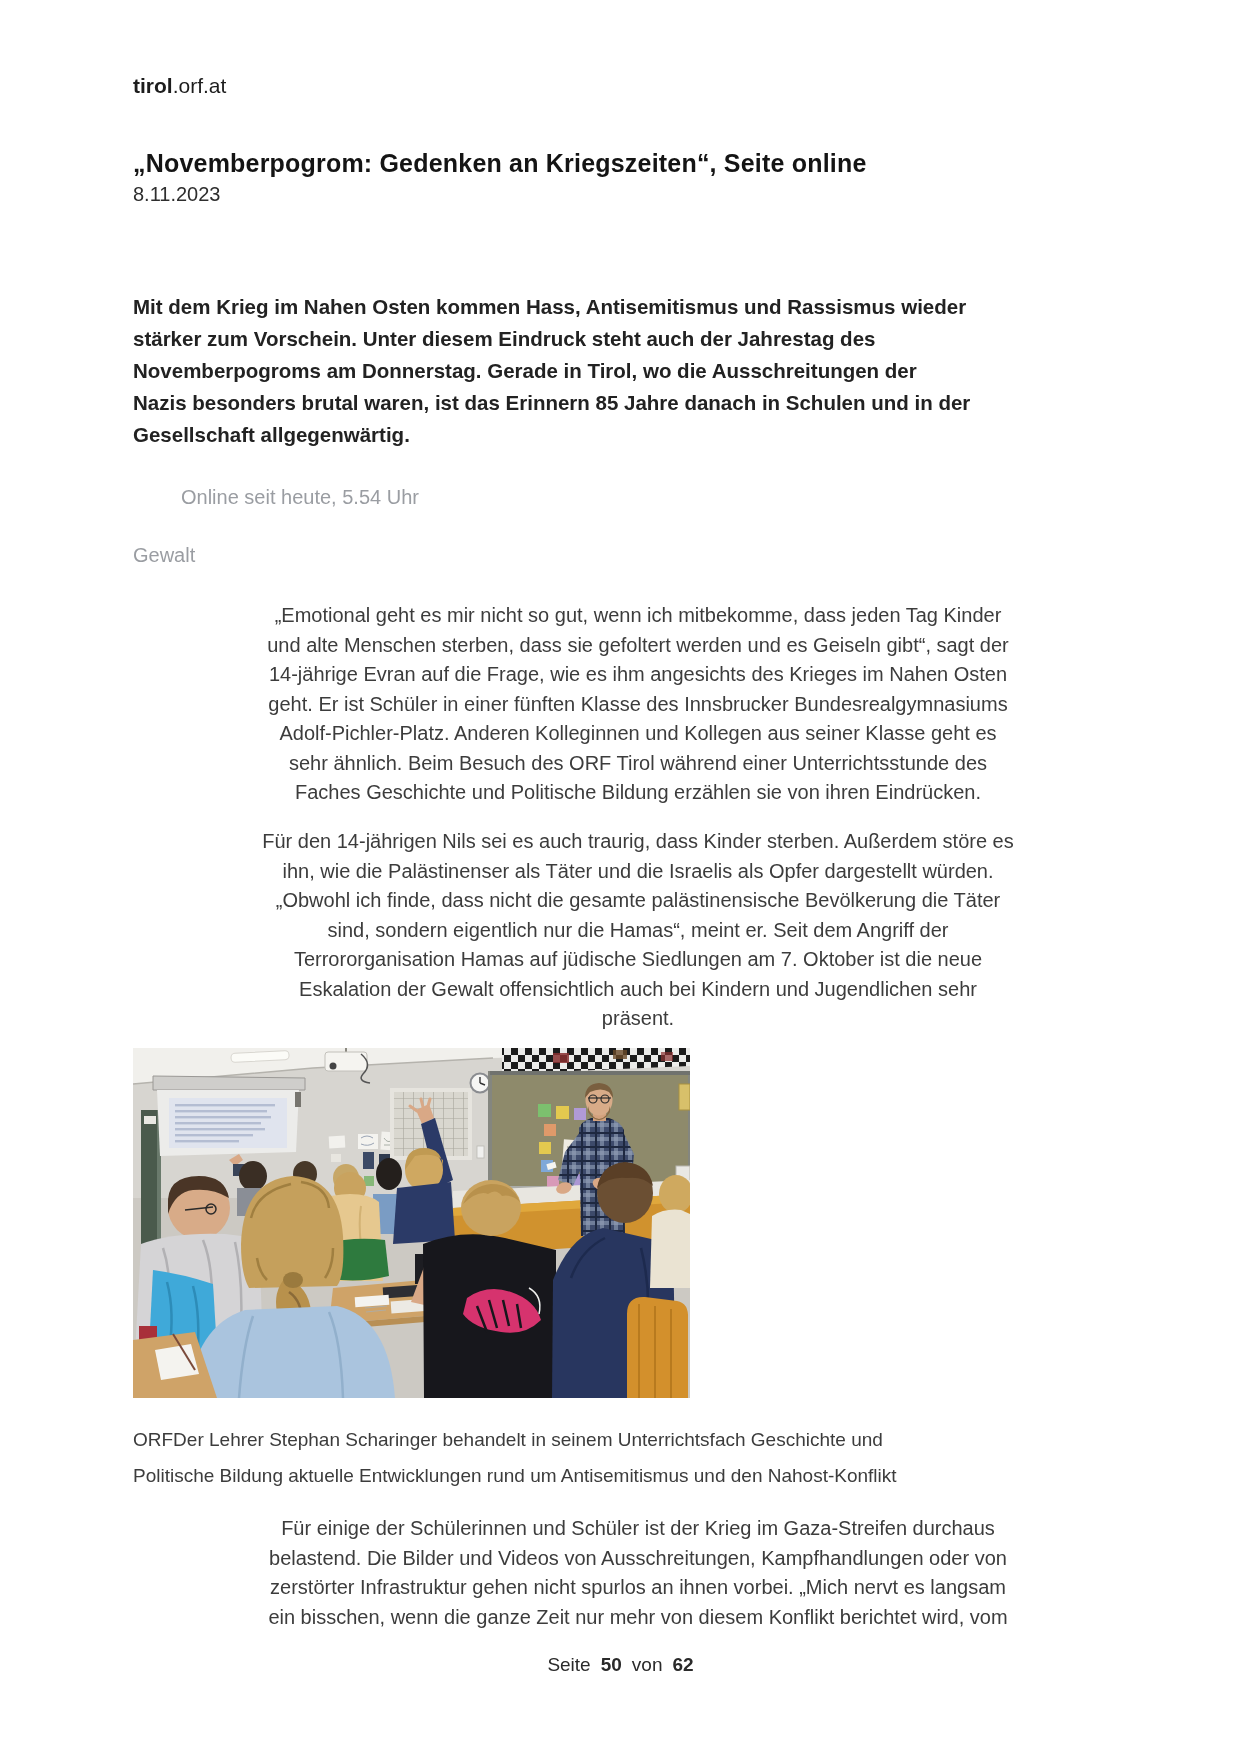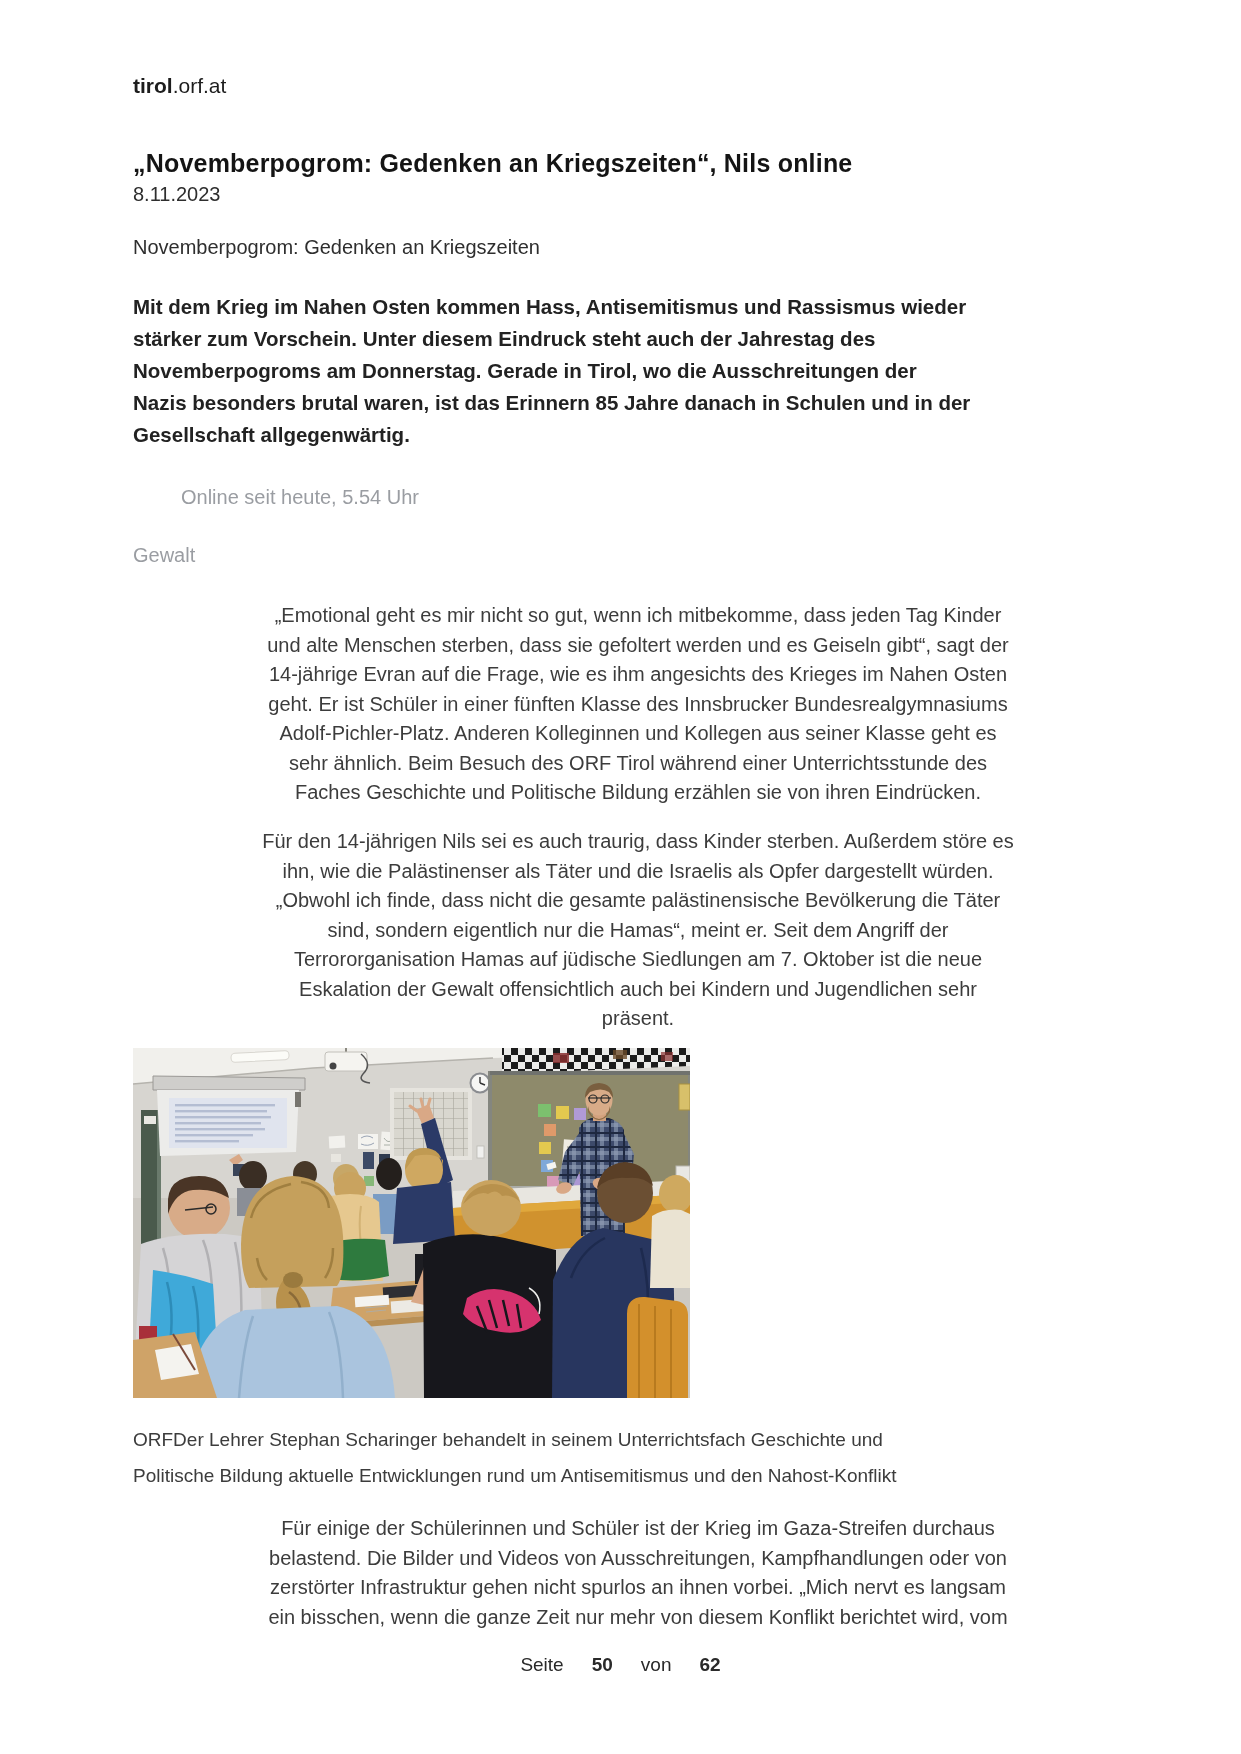--- a/index.html
+++ b/index.html
@@ -25,34 +25,33 @@
   .bodytext{font-size:20px;line-height:29.5px;color:#3c3c3c;white-space:pre-line;width:1010px;text-align:center;}
   .p1{top:601px;}
   .p2{top:827px;}
   .p3{top:1514px;}
   .figure{top:1048px;width:557px;height:350px;overflow:hidden;background:#d7d5d0;}
   .figure svg{display:block;}
   .caption{top:1422px;font-size:19px;line-height:36px;color:#3c3c3c;white-space:pre-line;width:1010px;}
   .footer{top:1654px;left:0;width:1241px;text-align:center;font-size:19px;color:#2a2a2a;}
   .footer span{display:inline-block;}
   .footer .num{font-weight:bold;}
-  .footer .w{margin:0 14px;}
+  .footer .w{margin:0 5px;}
 </style>
 </head>
 <body>
 
 <div class="page">
 
   <div class="abs masthead"><span class="brand">tirol</span><span>.orf.at</span></div>
 
-  <div class="abs headline">„Novemberpogrom: Gedenken an Kriegszeiten“, Nils online</div>
+  <div class="abs headline">„Novemberpogrom: Gedenken an Kriegszeiten“, Seite online</div>
 
   <div class="abs dateline">8.11.2023</div>
 
-  <div class="abs kicker">Novemberpogrom: Gedenken an Kriegszeiten</div>
 
   <div class="abs lead">Mit dem Krieg im Nahen Osten kommen Hass, Antisemitismus und Rassismus wieder
 stärker zum Vorschein. Unter diesem Eindruck steht auch der Jahrestag des
 Novemberpogroms am Donnerstag. Gerade in Tirol, wo die Ausschreitungen der
 Nazis besonders brutal waren, ist das Erinnern 85 Jahre danach in Schulen und in der
 Gesellschaft allgegenwärtig.</div>
 
   <div class="abs meta online-since">Online seit heute, 5.54 Uhr</div>
 
   <div class="abs meta share">Gewalt</div>

